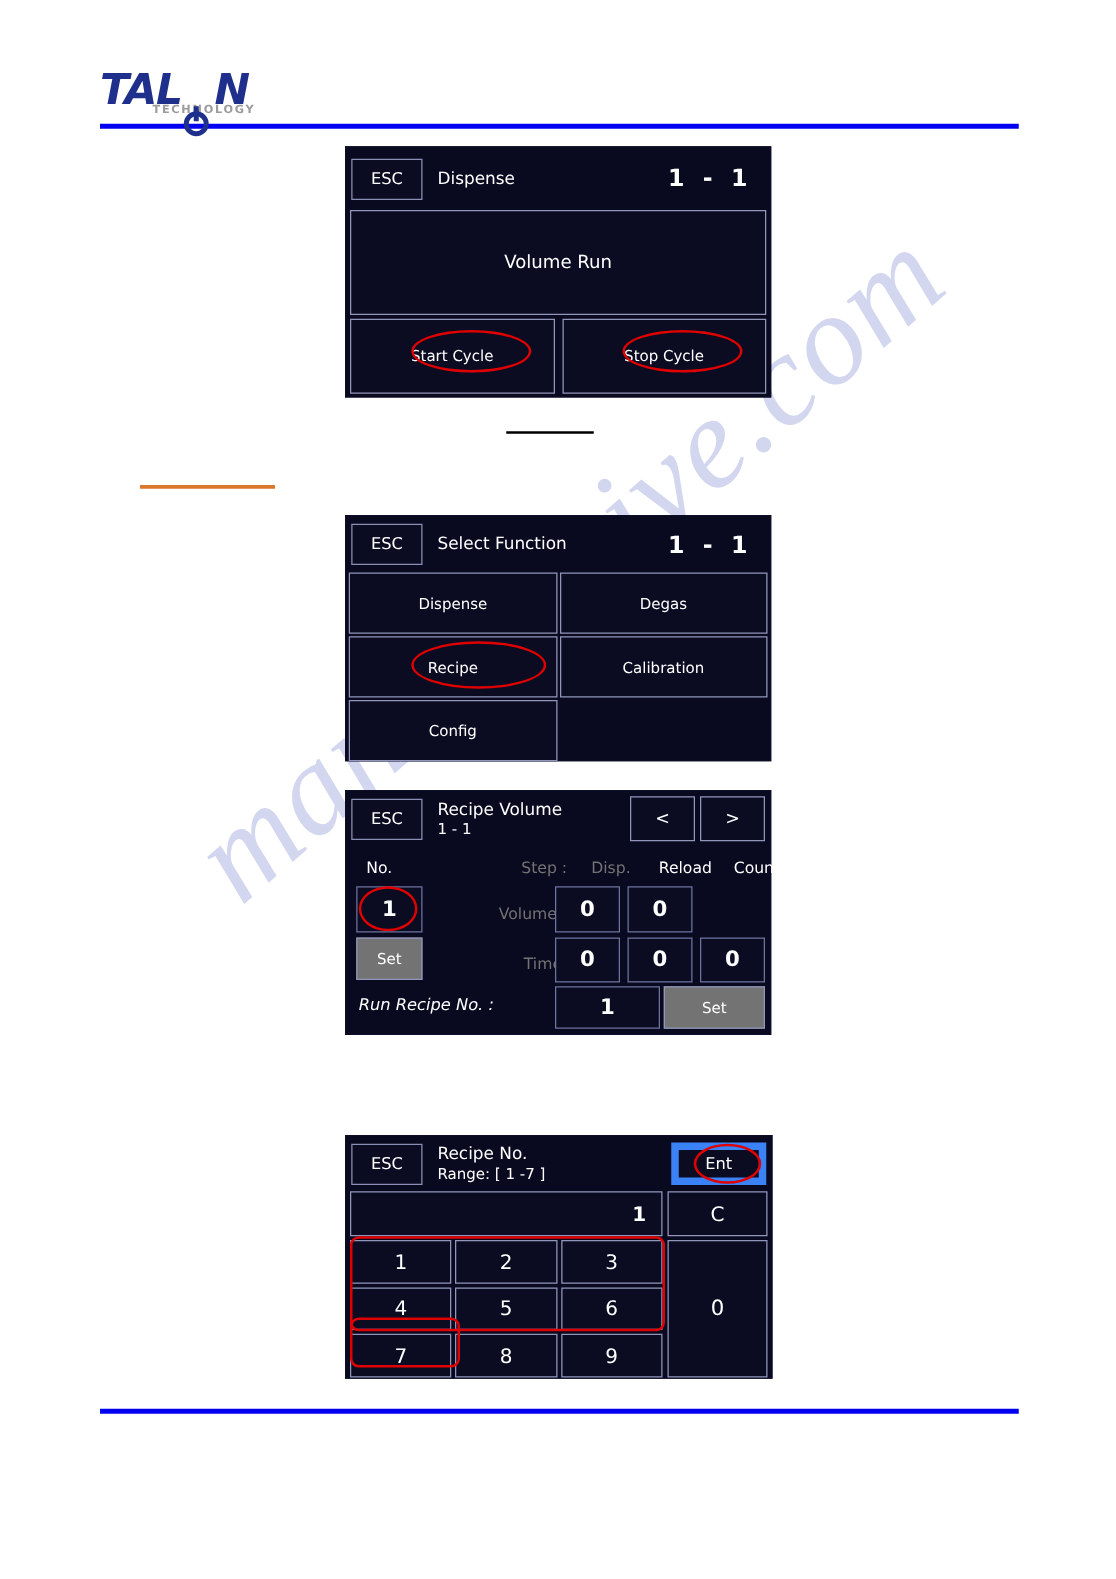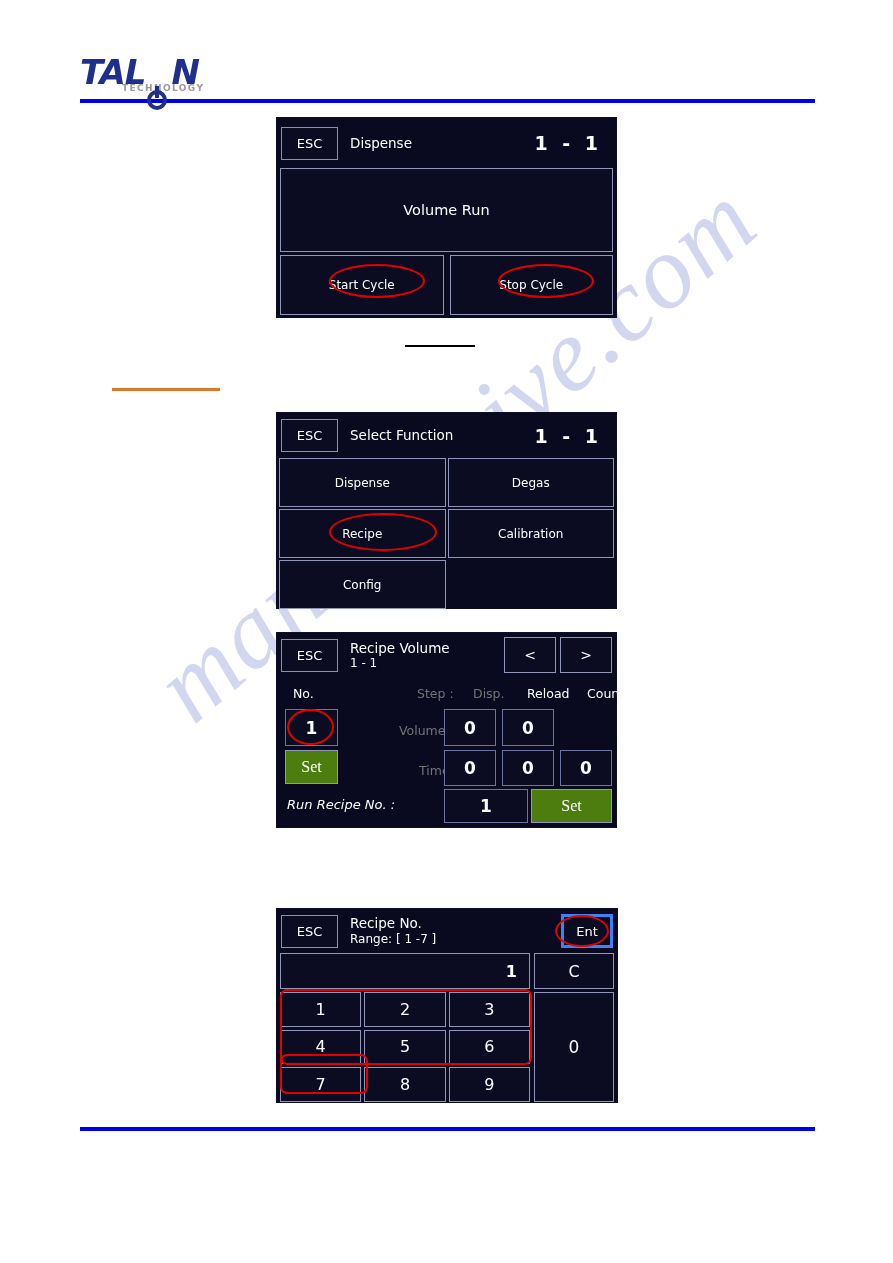--- a/index.html
+++ b/index.html
@@ -262,34 +262,34 @@
     position: absolute;
     border: 1px solid #6e73a0;
     background: #0b0c22;
     box-sizing: border-box;
     display: flex; align-items: center; justify-content: center;
     font-size: 17px; font-weight: bold; color: #ffffff;
   }
   .rs-btn {
     position: absolute;
     border: 1px solid #9296bb;
-    background: #4d7c0f;
-    box-sizing: border-box;
-    display: flex; align-items: center; justify-content: center;
-    font-size: 16px; color: #ffffff; font-family: Liberation Serif, serif;
+    background: #737373;
+    box-sizing: border-box;
+    display: flex; align-items: center; justify-content: center;
+    font-size: 12px; color: #ffffff;
   }
 
   
   #screen-keypad { left: 276px; top: 908px; width: 342px; height: 195px; }
   #screen-keypad .hmi-header { height: 44px; }
   #screen-keypad .ent-btn {
     position: absolute;
     right: 4px; top: 5px;
-    width: 52px; height: 34px;
-    border: 3px solid #3b82f6;
+    width: 76px; height: 34px;
+    border: 6px solid #3b82f6;
     background: #0b0c22;
     box-sizing: border-box;
     display: flex; align-items: center; justify-content: center;
     font-size: 13px;
   }
   #screen-keypad .disp-row {
     display: flex;
     margin: 0 3px;
     height: 36px;
     gap: 4px;

